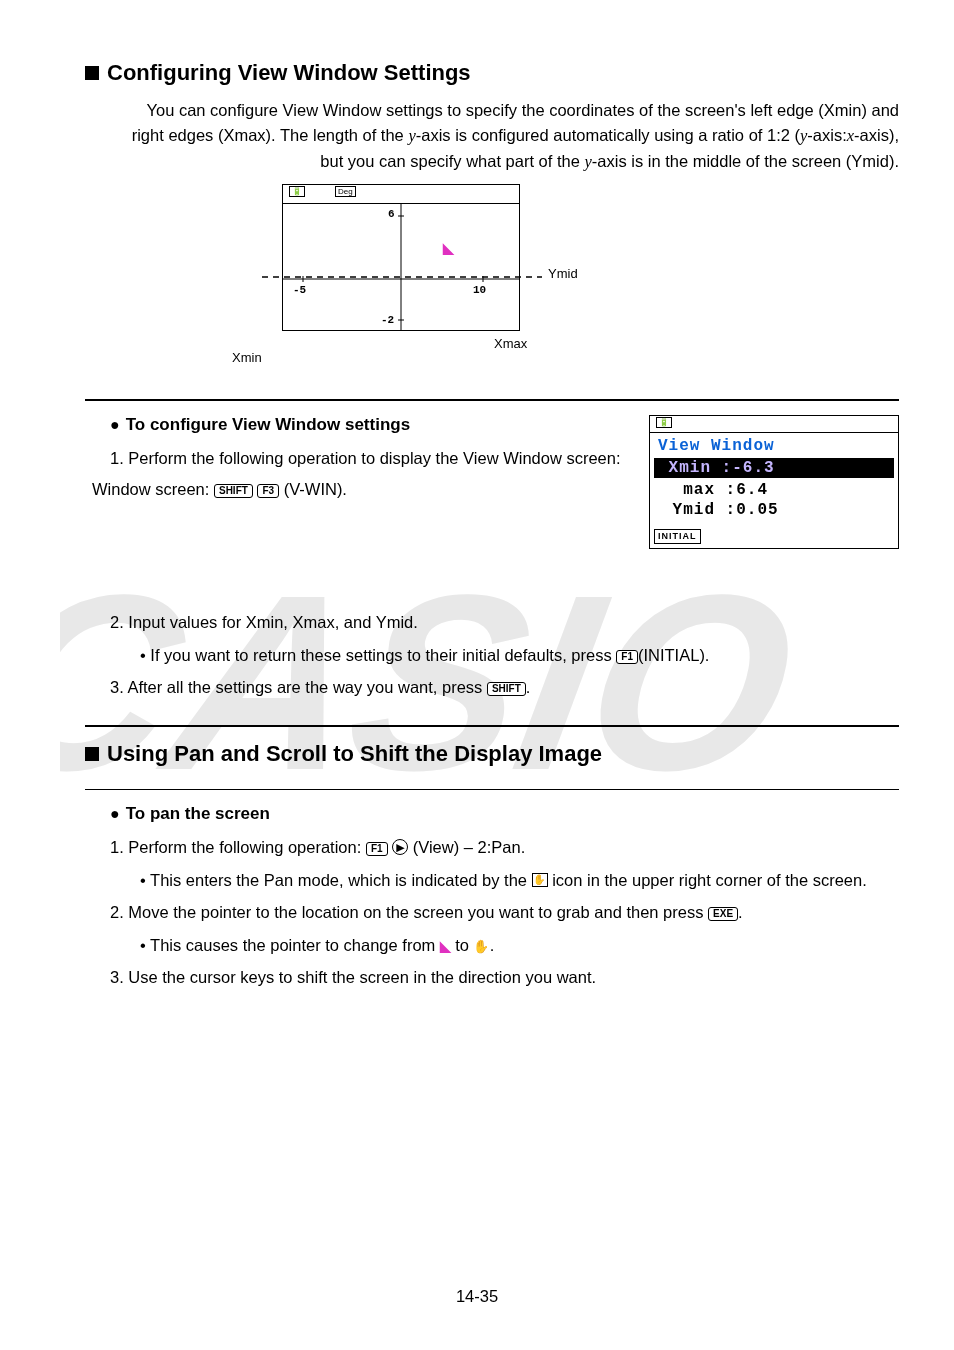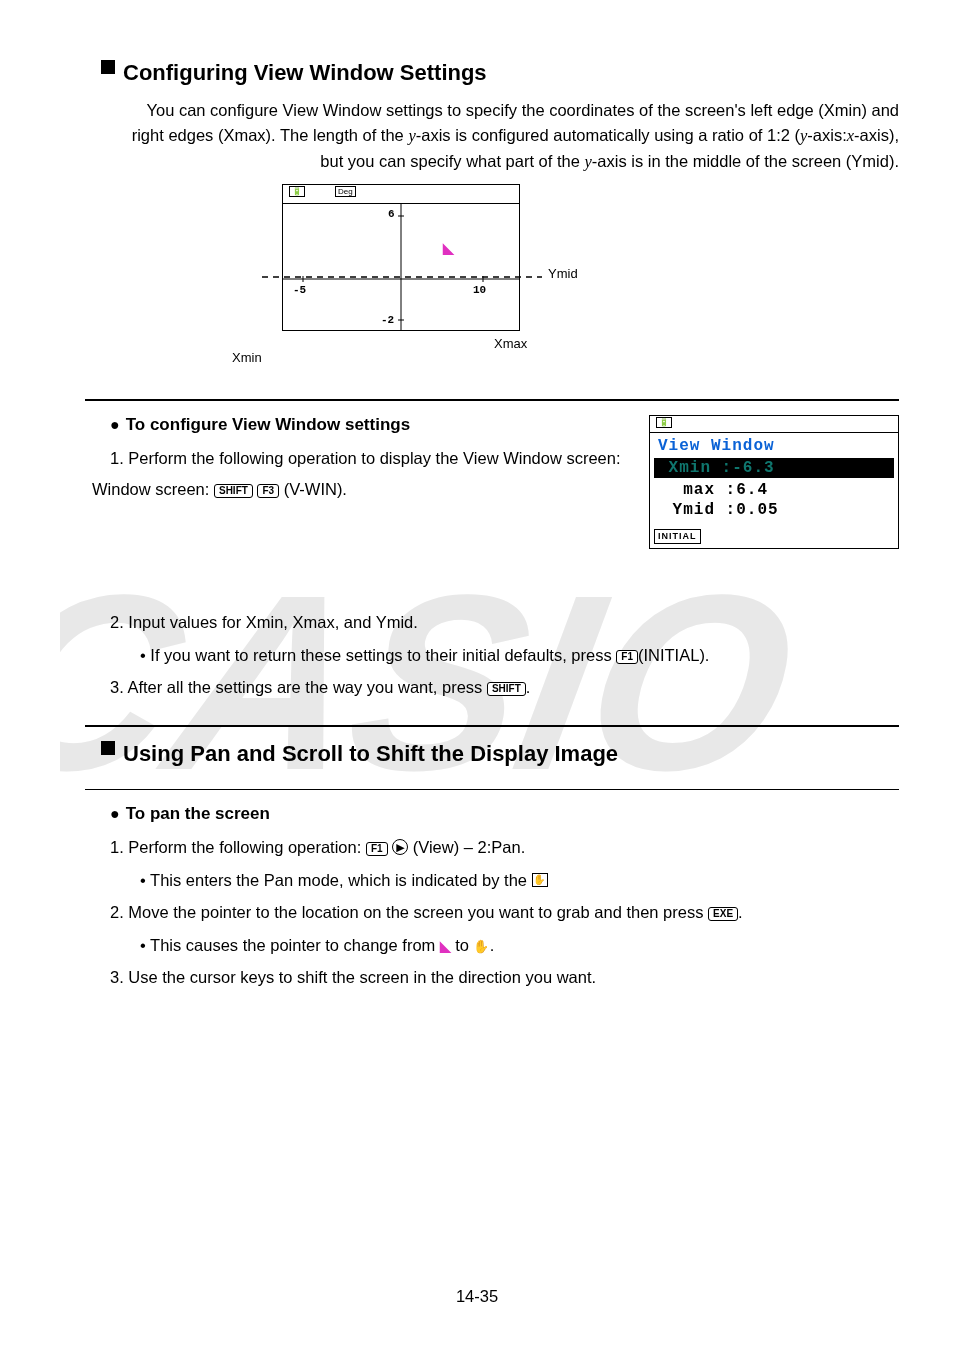--- a/index.html
+++ b/index.html
@@ -29,23 +29,23 @@
     display: flex;
     align-items: center;
     justify-content: center;
     z-index: 0;
   }
   .watermark svg { width: 100%; height: 100%; }
   .content { position: relative; z-index: 1; }
   h2 {
     font-size: 22px;
     font-weight: bold;
-    margin: 0 0 12px 16px;
+    margin: 0 0 12px 0;
     display: flex;
-    align-items: flex-start;
+    align-items: center;
     gap: 8px;
   }
   h2 .blk {
     display: inline-block;
     width: 14px;
     height: 14px;
     background: #000;
   }
   .intro {
     font-size: 16.5px;
@@ -95,21 +95,21 @@
     display:inline-block; border:1px solid #000; font-size:11px;
     width:14px; height:12px; vertical-align:-1px; position:relative;
     background:#fff;
   }
   .calc-window2 {
     float:right; width:248px; border:1.5px solid #000; background:#fff;
     margin-left:15px;
   }
   .cw2-bar { height:16px; border-bottom:1px solid #000; position:relative;}
   .cw2-body { padding:3px 8px 28px 8px; font-family:'Courier New',monospace; font-size:16px; font-weight:bold; line-height:1.25; letter-spacing:1px; position:relative;}
-  .cw2-row-sel { background:#000; color:#0f766e; padding:0 4px; margin:2px -4px; white-space:pre;}
+  .cw2-row-sel { background:#000; color:#c4b5fd; padding:0 4px; margin:2px -4px; white-space:pre;}
   .cw2-row { padding:0 4px; white-space:pre;}
   .cw2-title { color:#0a62d6; padding:0 0px;}
   .cw2-bottom { position:absolute; left:4px; bottom:4px; font-family:Arial; }
   .cw2-btn { display:inline-block; font-size:9px; font-weight:bold; border:1px solid #000; padding:1px 3px; background:#fff;}
   .clearfix::after { content:""; display:table; clear:both;}
   .page-num { position:absolute; bottom:44px; left:0; right:0; text-align:center; font-size:16.5px;}
   .pink-cursor { color:#e030c0; }
 </style>
 </head>
 <body>
@@ -219,21 +219,21 @@
     </h3>
 
     <div class="step-row">
       <span>1. Perform the following operation: </span><span class="key">F1</span>
       <span style="display:inline-block; width:14px; height:14px; border:1px solid #000; border-radius:50%; vertical-align:-2px; position:relative;">
         <span style="position:absolute;left:3px;top:-1px;font-size:11px;">▶</span>
       </span>
       <span>(View) – 2:Pan.</span>
     </div>
     <div class="sub-row">
-      <span>• This enters the Pan mode, which is indicated by the </span><span class="icn-box"><span style="position:absolute;left:1px;top:-2px;font-size:10px;">✋</span></span>
+      <span>• This enters the Pan mode, which is indicated by the </span><span class="icn-box"><span style="position:absolute;left:1px;top:-2px;font-size:10px;">✋</span></span><span> icon in the upper right corner of the screen.</span>
     </div>
 
     <div class="step-row">
       <span>2. Move the pointer to the location on the screen you want to grab and then press </span><span class="key">EXE</span><span>.</span>
     </div>
     <div class="sub-row">
       <span>• This causes the pointer to change from </span><span class="pink-cursor" style="font-size:14px;font-weight:bold;">◣</span><span> to </span><span class="pink-cursor" style="font-size:13px;">✋</span><span>.</span>
     </div>
 
     <div class="step-row">3. Use the cursor keys to shift the screen in the direction you want.</div>

